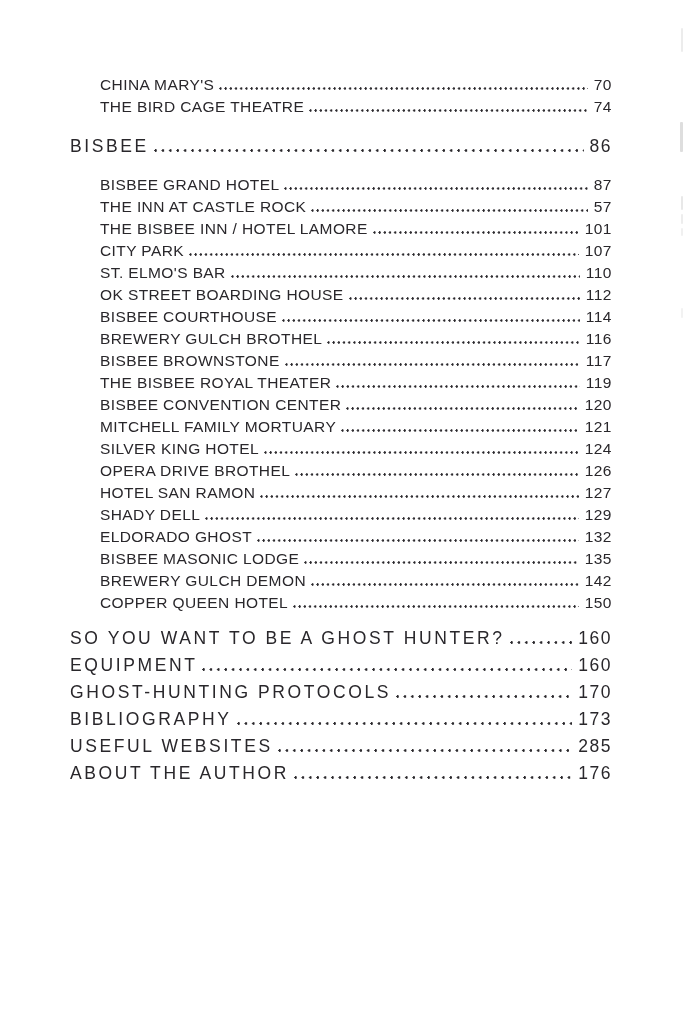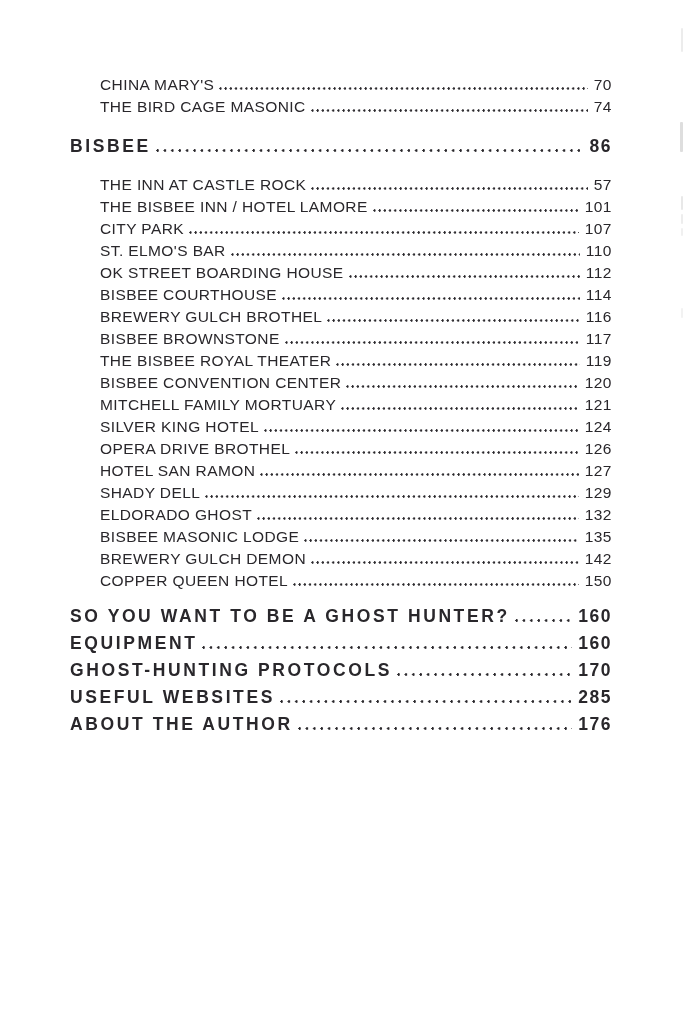--- a/index.html
+++ b/index.html
@@ -24,21 +24,21 @@
   .row-sub {
     height: 22px;
     padding-left: 30px;
     font-size: 15.5px;
     letter-spacing: 0.4px;
   }
   .row-top {
     height: 27px;
     font-size: 17.5px;
     letter-spacing: 2.6px;
-    font-weight: 700;
+    font-weight: 400;
   }
   .heading-row {
     height: 26px;
     margin-top: 15px;
     margin-bottom: 15px;
   }
   .group-back { margin-top: 10px; }
   .leader {
     flex: 1;
     height: 3px;
@@ -75,34 +75,39 @@
 
     <div class="group">
 
         <div class="row row-sub">
           <span class="label">CHINA MARY'S</span>
           <span class="leader"></span>
           <span class="pagenum">70</span>
         </div>
 
         <div class="row row-sub">
-          <span class="label">THE BIRD CAGE MASONIC</span>
+          <span class="label">THE BIRD CAGE THEATRE</span>
           <span class="leader"></span>
           <span class="pagenum">74</span>
         </div>
       </div>
 
     <div class="row row-top heading-row">
       <span class="label">BISBEE</span>
       <span class="leader leader-wide"></span>
       <span class="pagenum">86</span>
     </div>
 
     <div class="group">
 
+        <div class="row row-sub">
+          <span class="label">BISBEE GRAND HOTEL</span>
+          <span class="leader"></span>
+          <span class="pagenum">87</span>
+        </div>
 
         <div class="row row-sub">
           <span class="label">THE INN AT CASTLE ROCK</span>
           <span class="leader"></span>
           <span class="pagenum">57</span>
         </div>
 
 
         <div class="row row-sub">
           <span class="label">THE BISBEE INN / HOTEL LAMORE</span>
@@ -226,20 +231,25 @@
           <span class="leader leader-wide"></span>
           <span class="pagenum">160</span>
         </div>
 
         <div class="row row-top">
           <span class="label">GHOST-HUNTING PROTOCOLS</span>
           <span class="leader leader-wide"></span>
           <span class="pagenum">170</span>
         </div>
 
+        <div class="row row-top">
+          <span class="label">BIBLIOGRAPHY</span>
+          <span class="leader leader-wide"></span>
+          <span class="pagenum">173</span>
+        </div>
 
         <div class="row row-top">
           <span class="label">USEFUL WEBSITES</span>
           <span class="leader leader-wide"></span>
           <span class="pagenum">285</span>
         </div>
 
         <div class="row row-top">
           <span class="label">ABOUT THE AUTHOR</span>
           <span class="leader leader-wide"></span>

